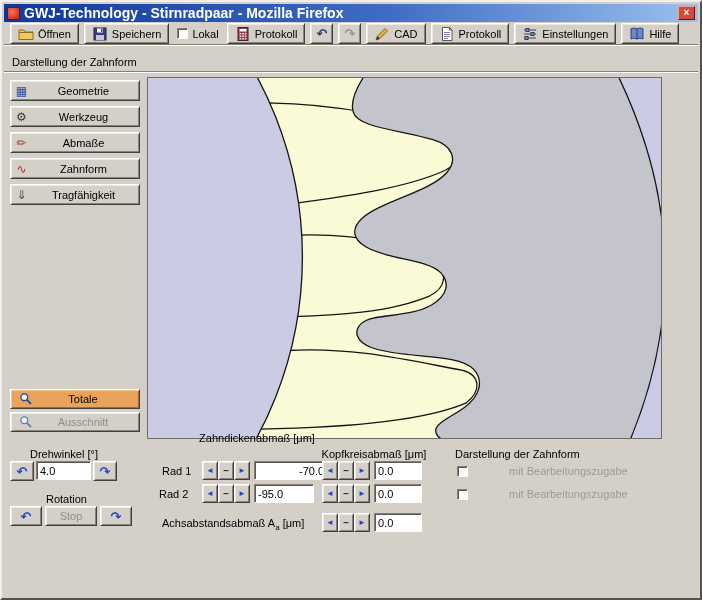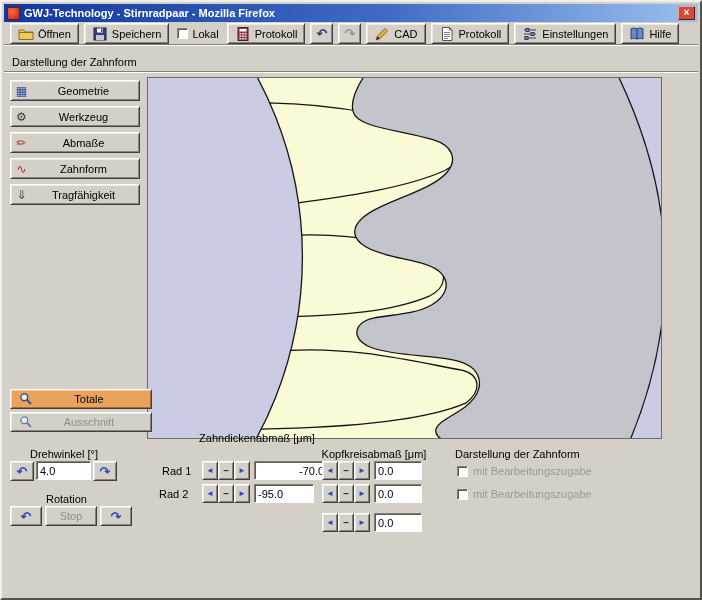--- a/index.html
+++ b/index.html
@@ -8,21 +8,21 @@
   .window { position:relative; width:702px; height:600px; background:#D4D0C8;
             border:2px solid; border-color:#F2F0EC #55524C #55524C #F2F0EC; overflow:hidden; }
 
   
   .titlebar { position:absolute; left:2px; top:2px; right:2px; height:18px;
               background:linear-gradient(90deg,#11389B 0%,#3E6CC4 55%,#9BC0EE 100%);
               display:flex; align-items:center; padding:0 3px; }
   .appicon { width:13px; height:13px; flex:0 0 auto;
              background:radial-gradient(circle at 35% 35%,#FF7050,#C41E10);
              border:1px solid #7A1008; }
-  .title { color:#fff; font-size:11px; font-weight:bold; margin-left:4px; white-space:nowrap; }
+  .title { color:#fff; font-size:14px; font-weight:bold; margin-left:4px; white-space:nowrap; }
   .closebtn { margin-left:auto; width:17px; height:14px; background:#D24A3A;
               border:1px solid; border-color:#F0A090 #6A1408 #6A1408 #F0A090;
               color:#fff; font-size:10px; font-weight:bold; line-height:12px; text-align:center; }
 
   .btn3d { background:#D4D0C8; border:1px solid; border-color:#FFFFFF #404040 #404040 #FFFFFF;
            box-shadow:inset 1px 1px 0 #ECEAE4, inset -1px -1px 0 #87837B; cursor:default; }
   button { font:inherit; user-select:none; }
 
   .toolbar { position:absolute; left:2px; top:21px; right:2px; height:22px;
              display:flex; align-items:center; gap:5px; padding-left:6px;
@@ -47,38 +47,38 @@
   .ic-zahnform{color:#B03030} .ic-tragfaehigkeit{color:#46464A}
 
   
   .canvas { position:absolute; left:145px; top:75px; width:515px; height:362px;
             border:1px solid #6E6C66; background:#FAFAD6; }
   .canvas svg { display:block; width:100%; height:100%; }
 
   
   .lab { position:absolute; font-size:11px; color:#000; white-space:nowrap; }
   .dis { color:#8F8F87; }
-  .graylbl { color:#9C9A92; }
+  .graylbl { color:#9C9A92;margin-left:36px; }
 
   .fld { position:absolute; height:19px; background:#fff; border:1px solid;
          border-color:#848078 #FFFFFF #FFFFFF #848078; box-shadow:inset 1px 1px 0 #5A5852;
          font:11px "Liberation Sans","DejaVu Sans",sans-serif; padding:0 3px; outline:none; }
   .cb { width:11px; height:11px; background:#fff; border:1px solid;
         border-color:#848078 #FFFFFF #FFFFFF #848078; box-shadow:inset 1px 1px 0 #5A5852;
         display:inline-block; flex:0 0 auto; }
 
   .spingroup { position:absolute; display:flex; }
   .spin { width:16px; height:19px; display:flex; align-items:center; justify-content:center; padding:0; }
   .spin .a { font-size:8px; color:#2547C8; }
   .spin .d { font-size:10px; font-weight:bold; color:#303030; }
 
   .rot { position:absolute; display:flex; align-items:center; justify-content:center; }
   .rotglyph { font-size:13px; font-weight:bold; color:#2547C8; line-height:1; }
 
-  .viewbtn { position:absolute; left:8px; width:142px; height:20px;
+  .viewbtn { position:absolute; left:8px; width:130px; height:20px;
              display:flex; align-items:center; padding:0 8px; font-size:11px; gap:2px; }
   .viewbtn .lbl { flex:1; text-align:center; }
   .sel { background:#E9A35C; box-shadow:inset 1px 1px 0 #F6C78E, inset -1px -1px 0 #A66A2E; }
 
   .cbrow { position:absolute; display:flex; align-items:center; gap:5px; font-size:11px; }
 </style>
 </head>
 <body>
 
 <div class="window">
@@ -341,20 +341,23 @@
       </button>
     <button class="spin btn3d">
         <span class="d">–</span>
       </button>
     <button class="spin btn3d">
         <span class="a">►</span>
       </button>
   </span>
   <input class="fld" style="left: 372px; top: 482px; width: 48px;" value="0.0">
 
+  <div class="lab" style="left:160px;top:515px">
+    <span>Achsabstandsabmaß A</span><sub style="font-size:8px">a</sub><span> [μm]</span>
+  </div>
   <span class="spingroup" style="left:320px;top:511px">
     <button class="spin btn3d">
         <span class="a">◄</span>
       </button>
     <button class="spin btn3d">
         <span class="d">–</span>
       </button>
     <button class="spin btn3d">
         <span class="a">►</span>
       </button>

